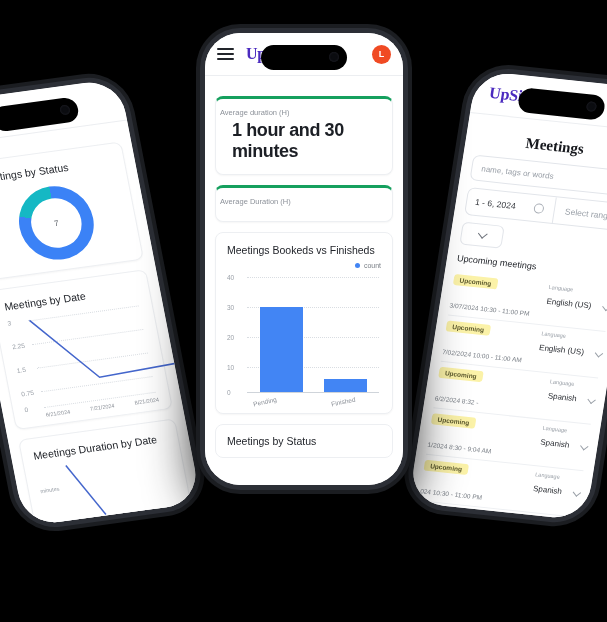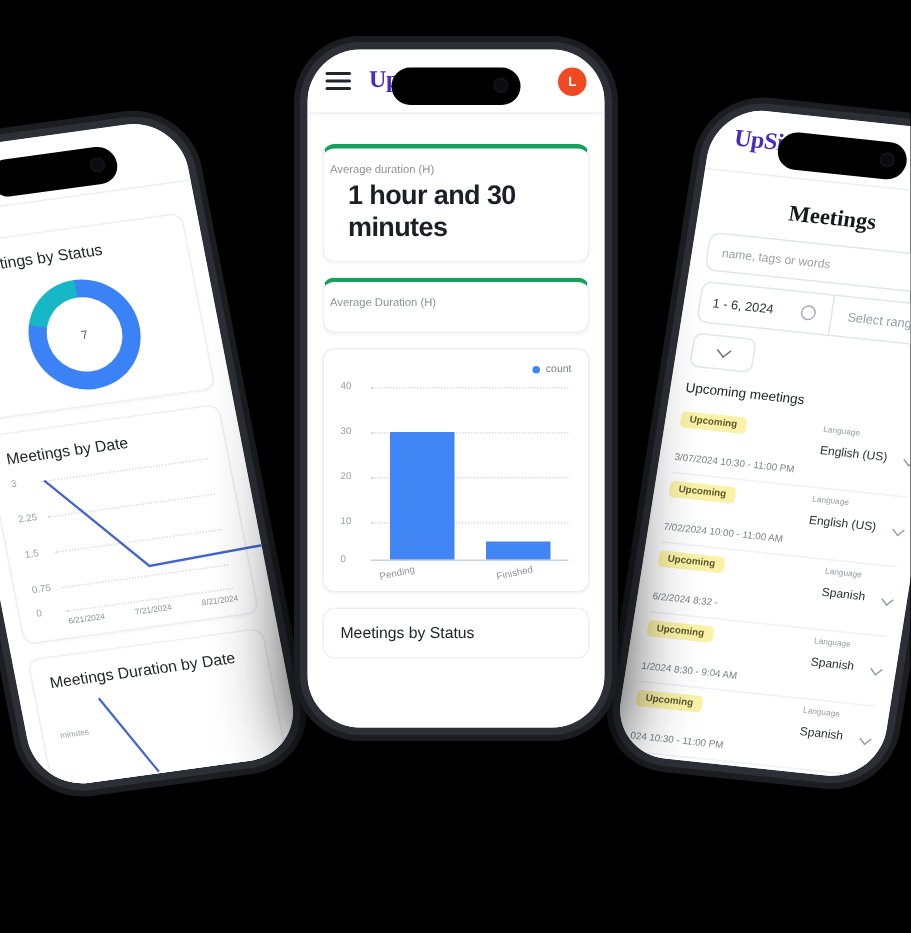--- a/index.html
+++ b/index.html
@@ -303,20 +303,21 @@
         <div class="statcard">
           <div class="lbl">Average duration (H)</div>
           <div class="big">1 hour and 30 minutes</div>
         </div>
 
         <div class="statcard">
           <div class="lbl">Average Duration (H)</div>
         </div>
 
         <div class="chartcard">
+          <div class="ctitle">Meetings Bookeds vs Finisheds</div>
           <div class="legend">
             <span class="dot"></span>
             <span>count</span>
           </div>
           <div class="plot">
             <div class="ylab" style="top:4px">40</div>
             <div class="ylab" style="top:34px">30</div>
             <div class="ylab" style="top:64px">20</div>
             <div class="ylab" style="top:94px">10</div>
             <div class="ylab" style="top:119px">0</div>

